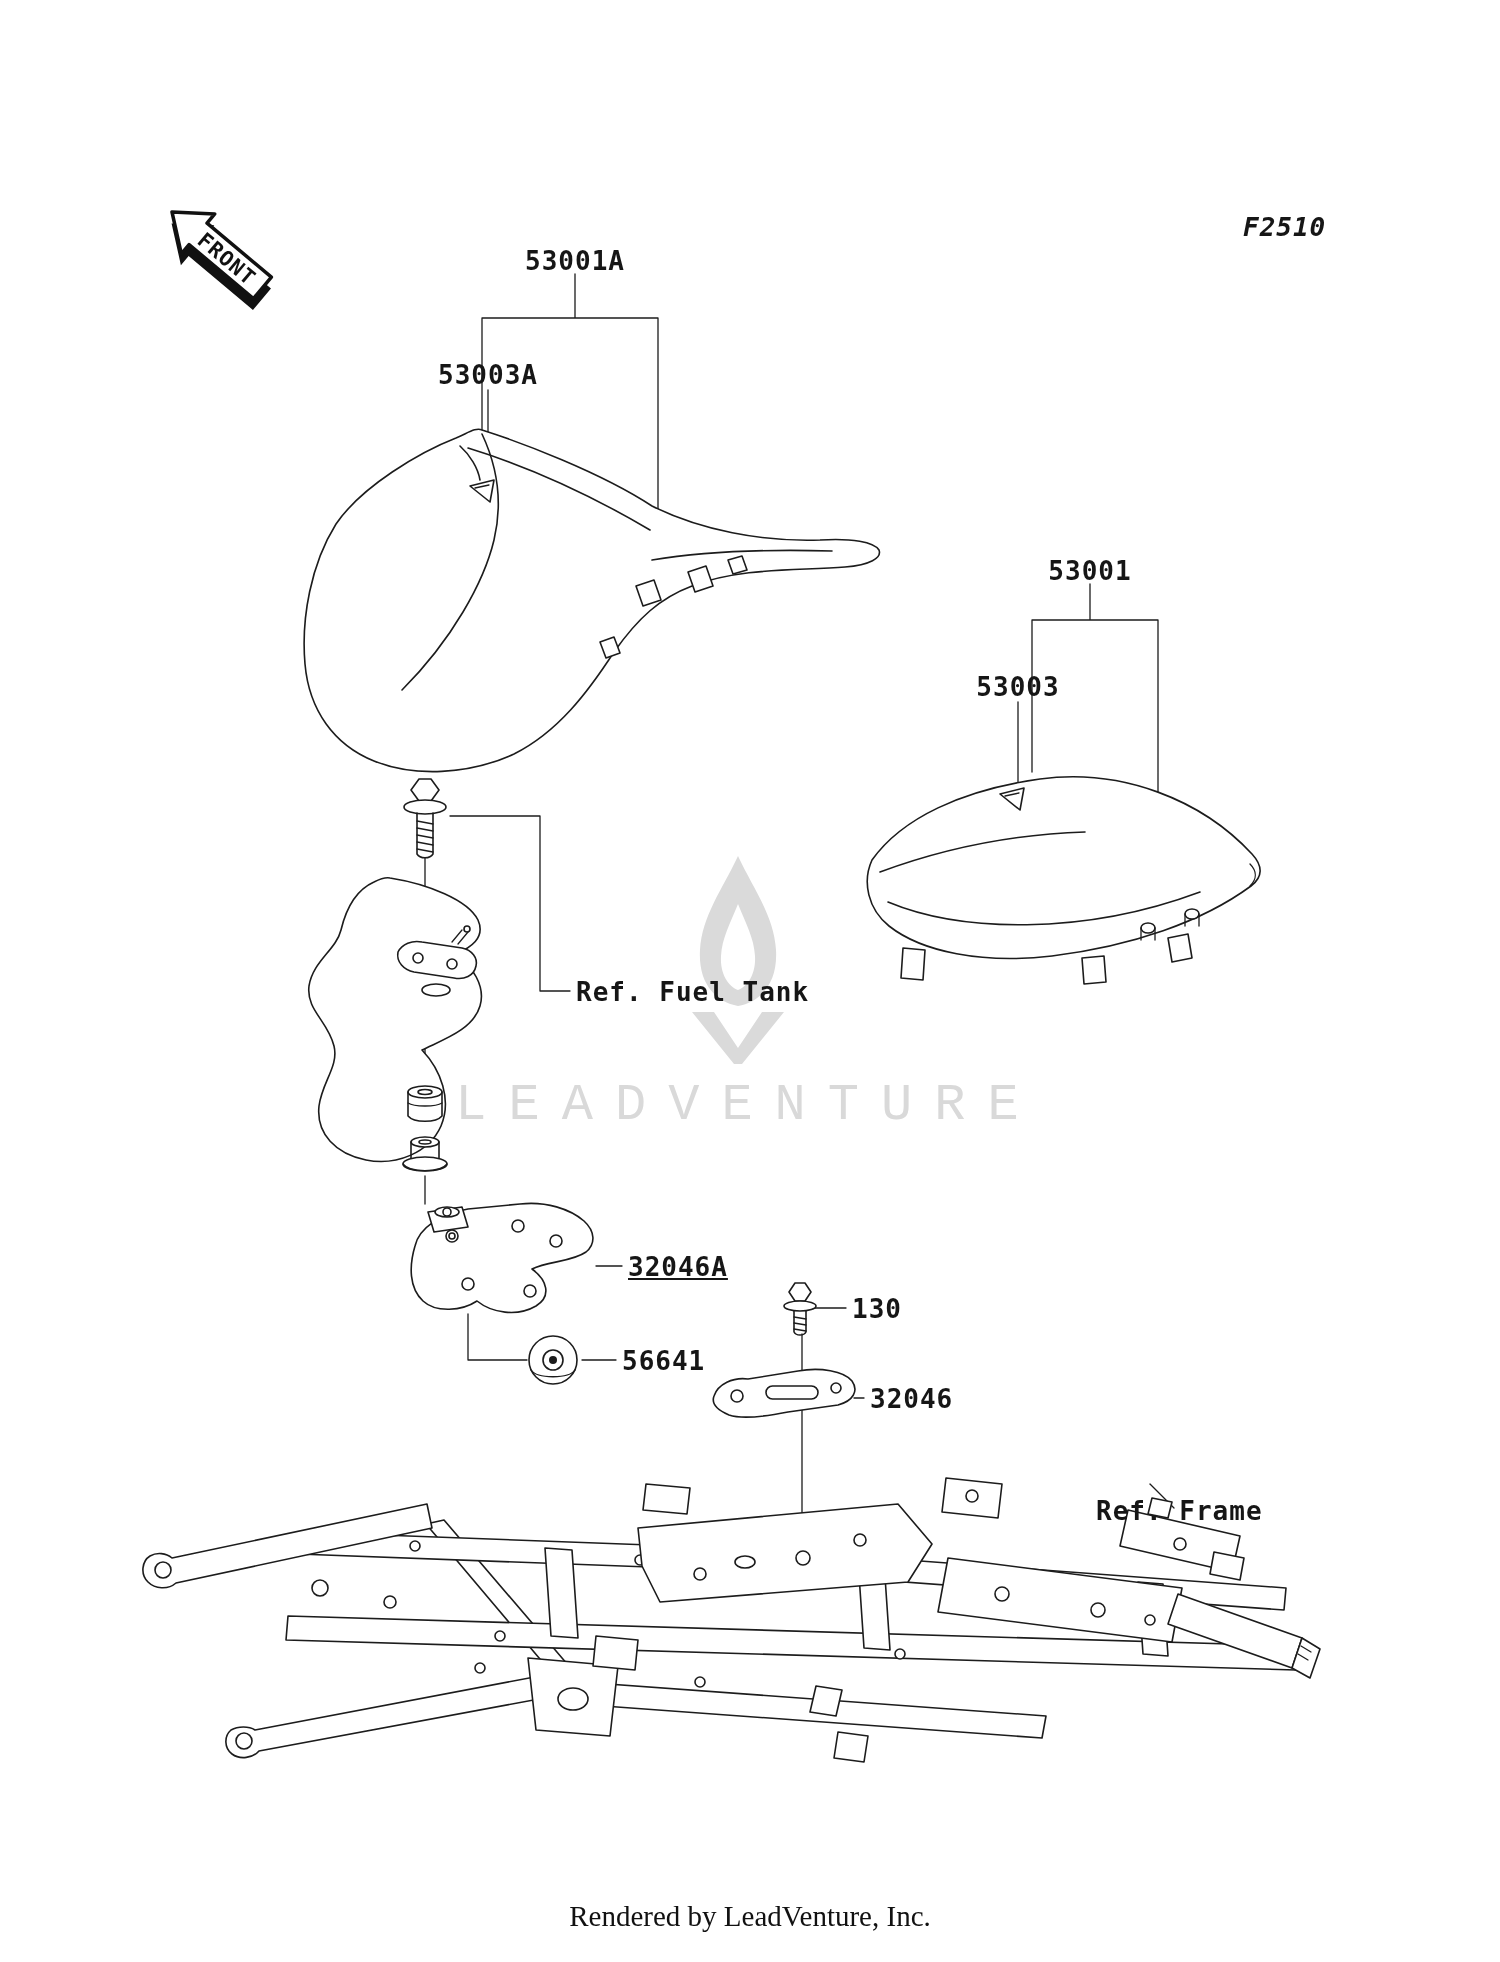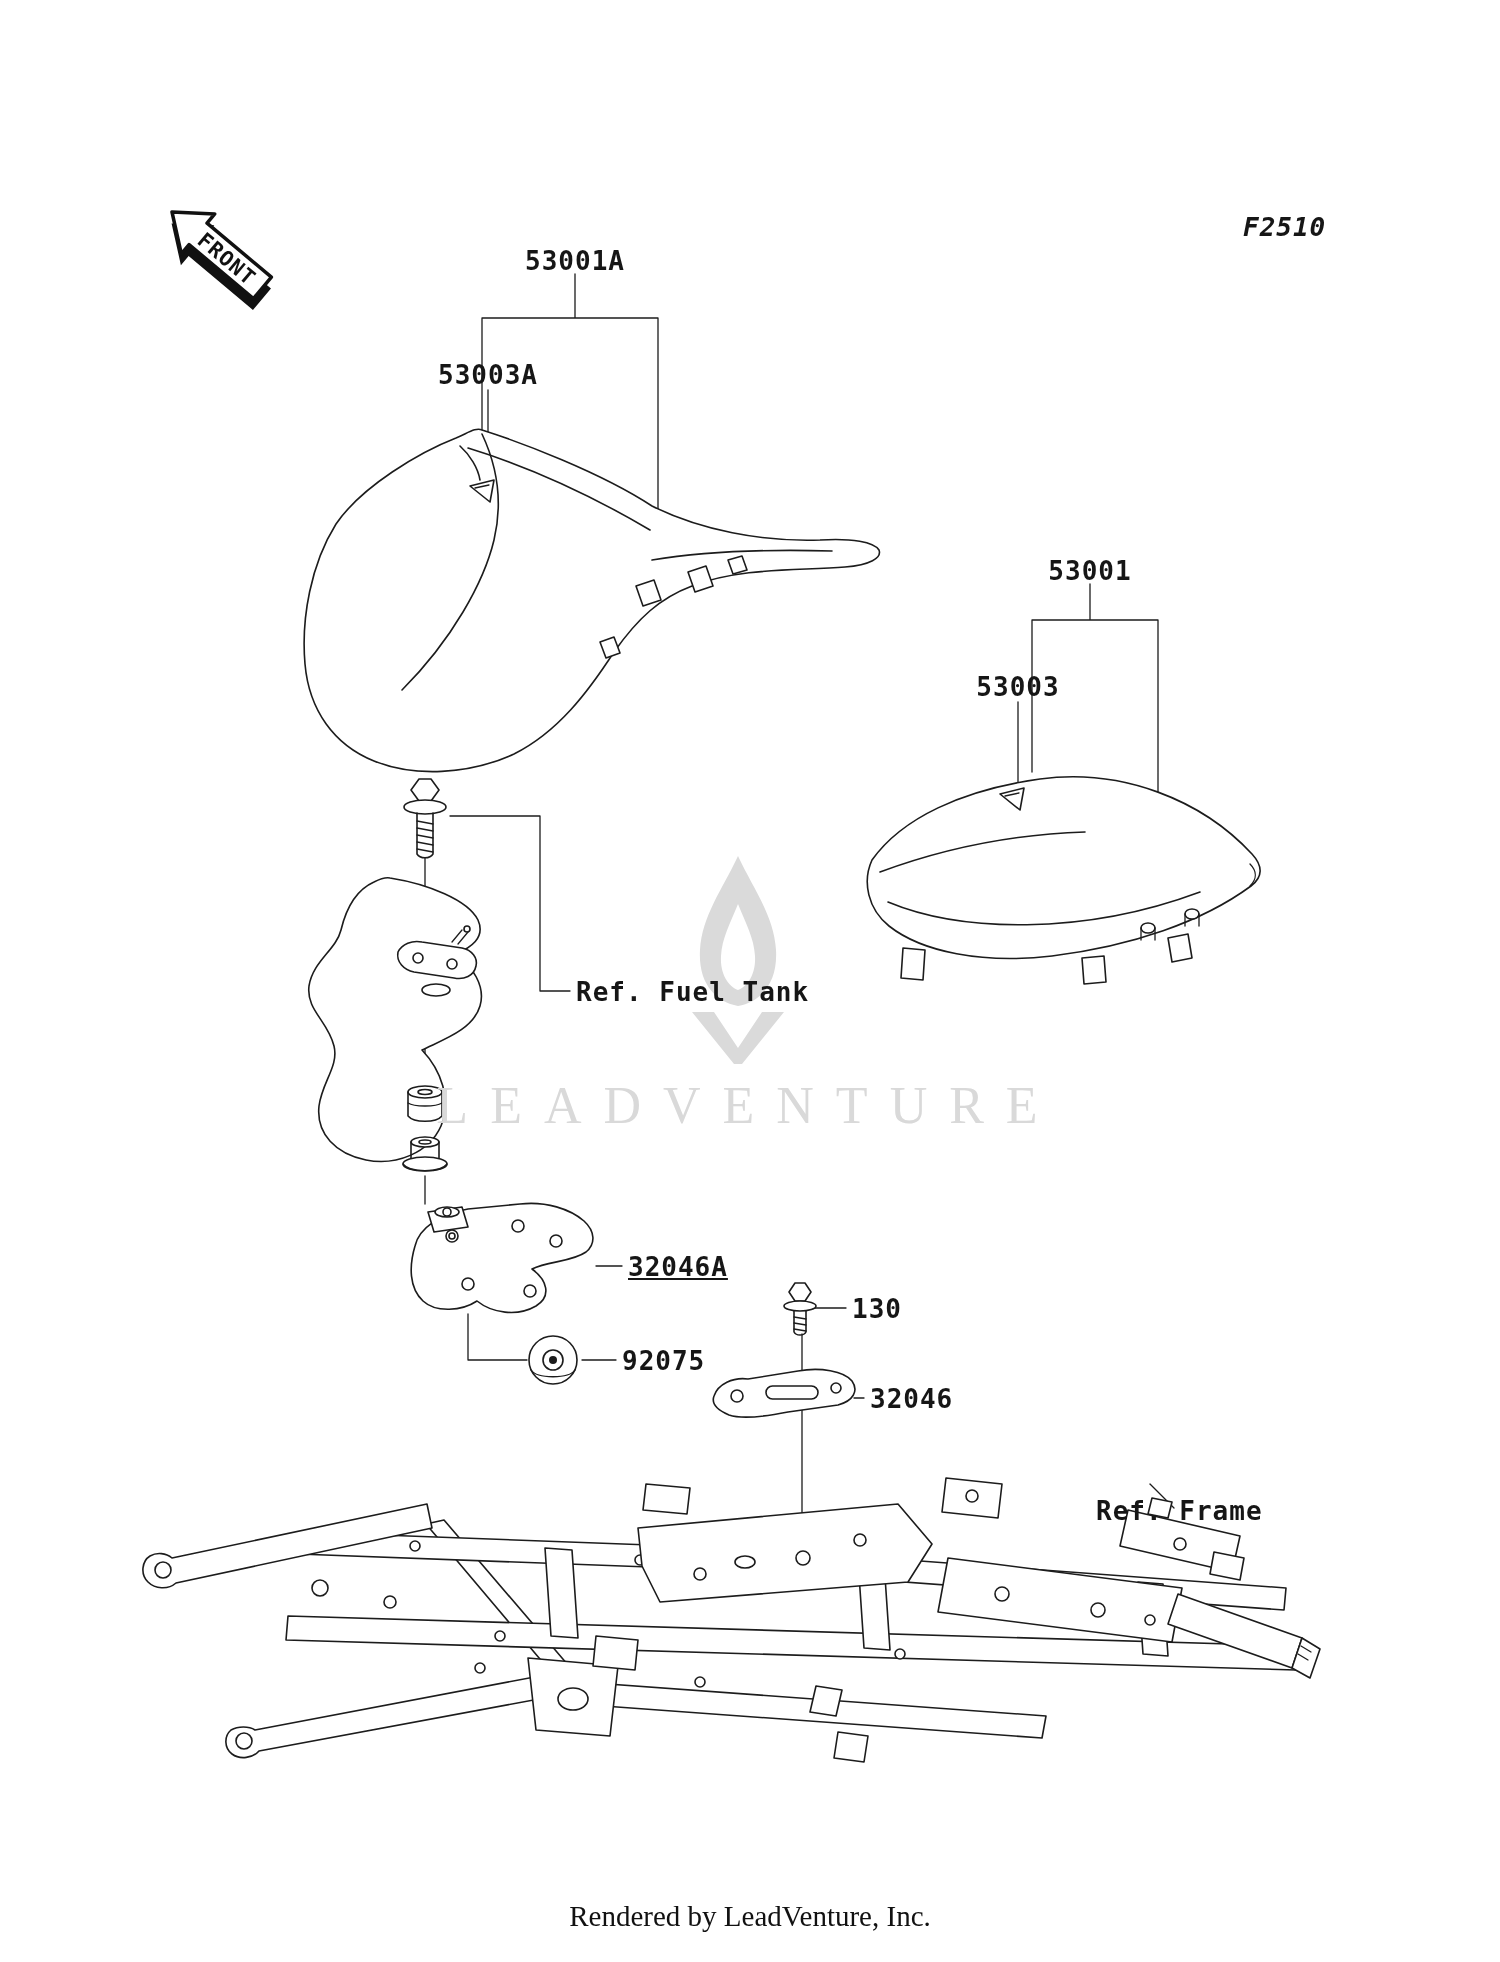--- a/index.html
+++ b/index.html
@@ -18,21 +18,21 @@
     font-size:26px;
     color:#161616;
     white-space:nowrap;
     letter-spacing:1px;
   }
   .centered{transform:translateX(-50%);text-align:center;}
   .watermark-text{
     position:absolute;
     left:748px;top:1076px;
     transform:translateX(-50%);
-    font-family:Liberation Serif, serif;
+    font-family:Liberation Mono, monospace;
     font-size:52px;
     font-weight:400;
     letter-spacing:22px;
     color:#d9d9d9;
     white-space:nowrap;
   }
   .footer-text{
     position:absolute;
     left:750px;top:1900px;
     transform:translateX(-50%);
@@ -250,20 +250,20 @@
   </svg>
 
   <div class="part-label" style="left:1243px;top:212px;font-style:italic;">F2510</div>
 
   <div class="part-label centered" style="left:575px;top:246px;">53001A</div>
   <div class="part-label centered" style="left:488px;top:360px;">53003A</div>
   <div class="part-label centered" style="left:1090px;top:556px;">53001</div>
   <div class="part-label centered" style="left:1018px;top:672px;">53003</div>
   <div class="part-label" style="left:576px;top:977px;">Ref. Fuel Tank</div>
   <div class="part-label" style="left:628px;top:1252px;text-decoration:underline;">32046A</div>
-  <div class="part-label" style="left:622px;top:1346px;">92075</div>
+  <div class="part-label" style="left:622px;top:1346px;">56641</div>
   <div class="part-label" style="left:852px;top:1294px;text-align:right;">130</div>
   <div class="part-label" style="left:870px;top:1384px;">32046</div>
   <div class="part-label" style="left:1096px;top:1496px;">Ref. Frame</div>
 
   <div class="watermark-text">LEADVENTURE</div>
   <div class="footer-text">Rendered by LeadVenture, Inc.</div>
 </div>
 
 </body></html>

